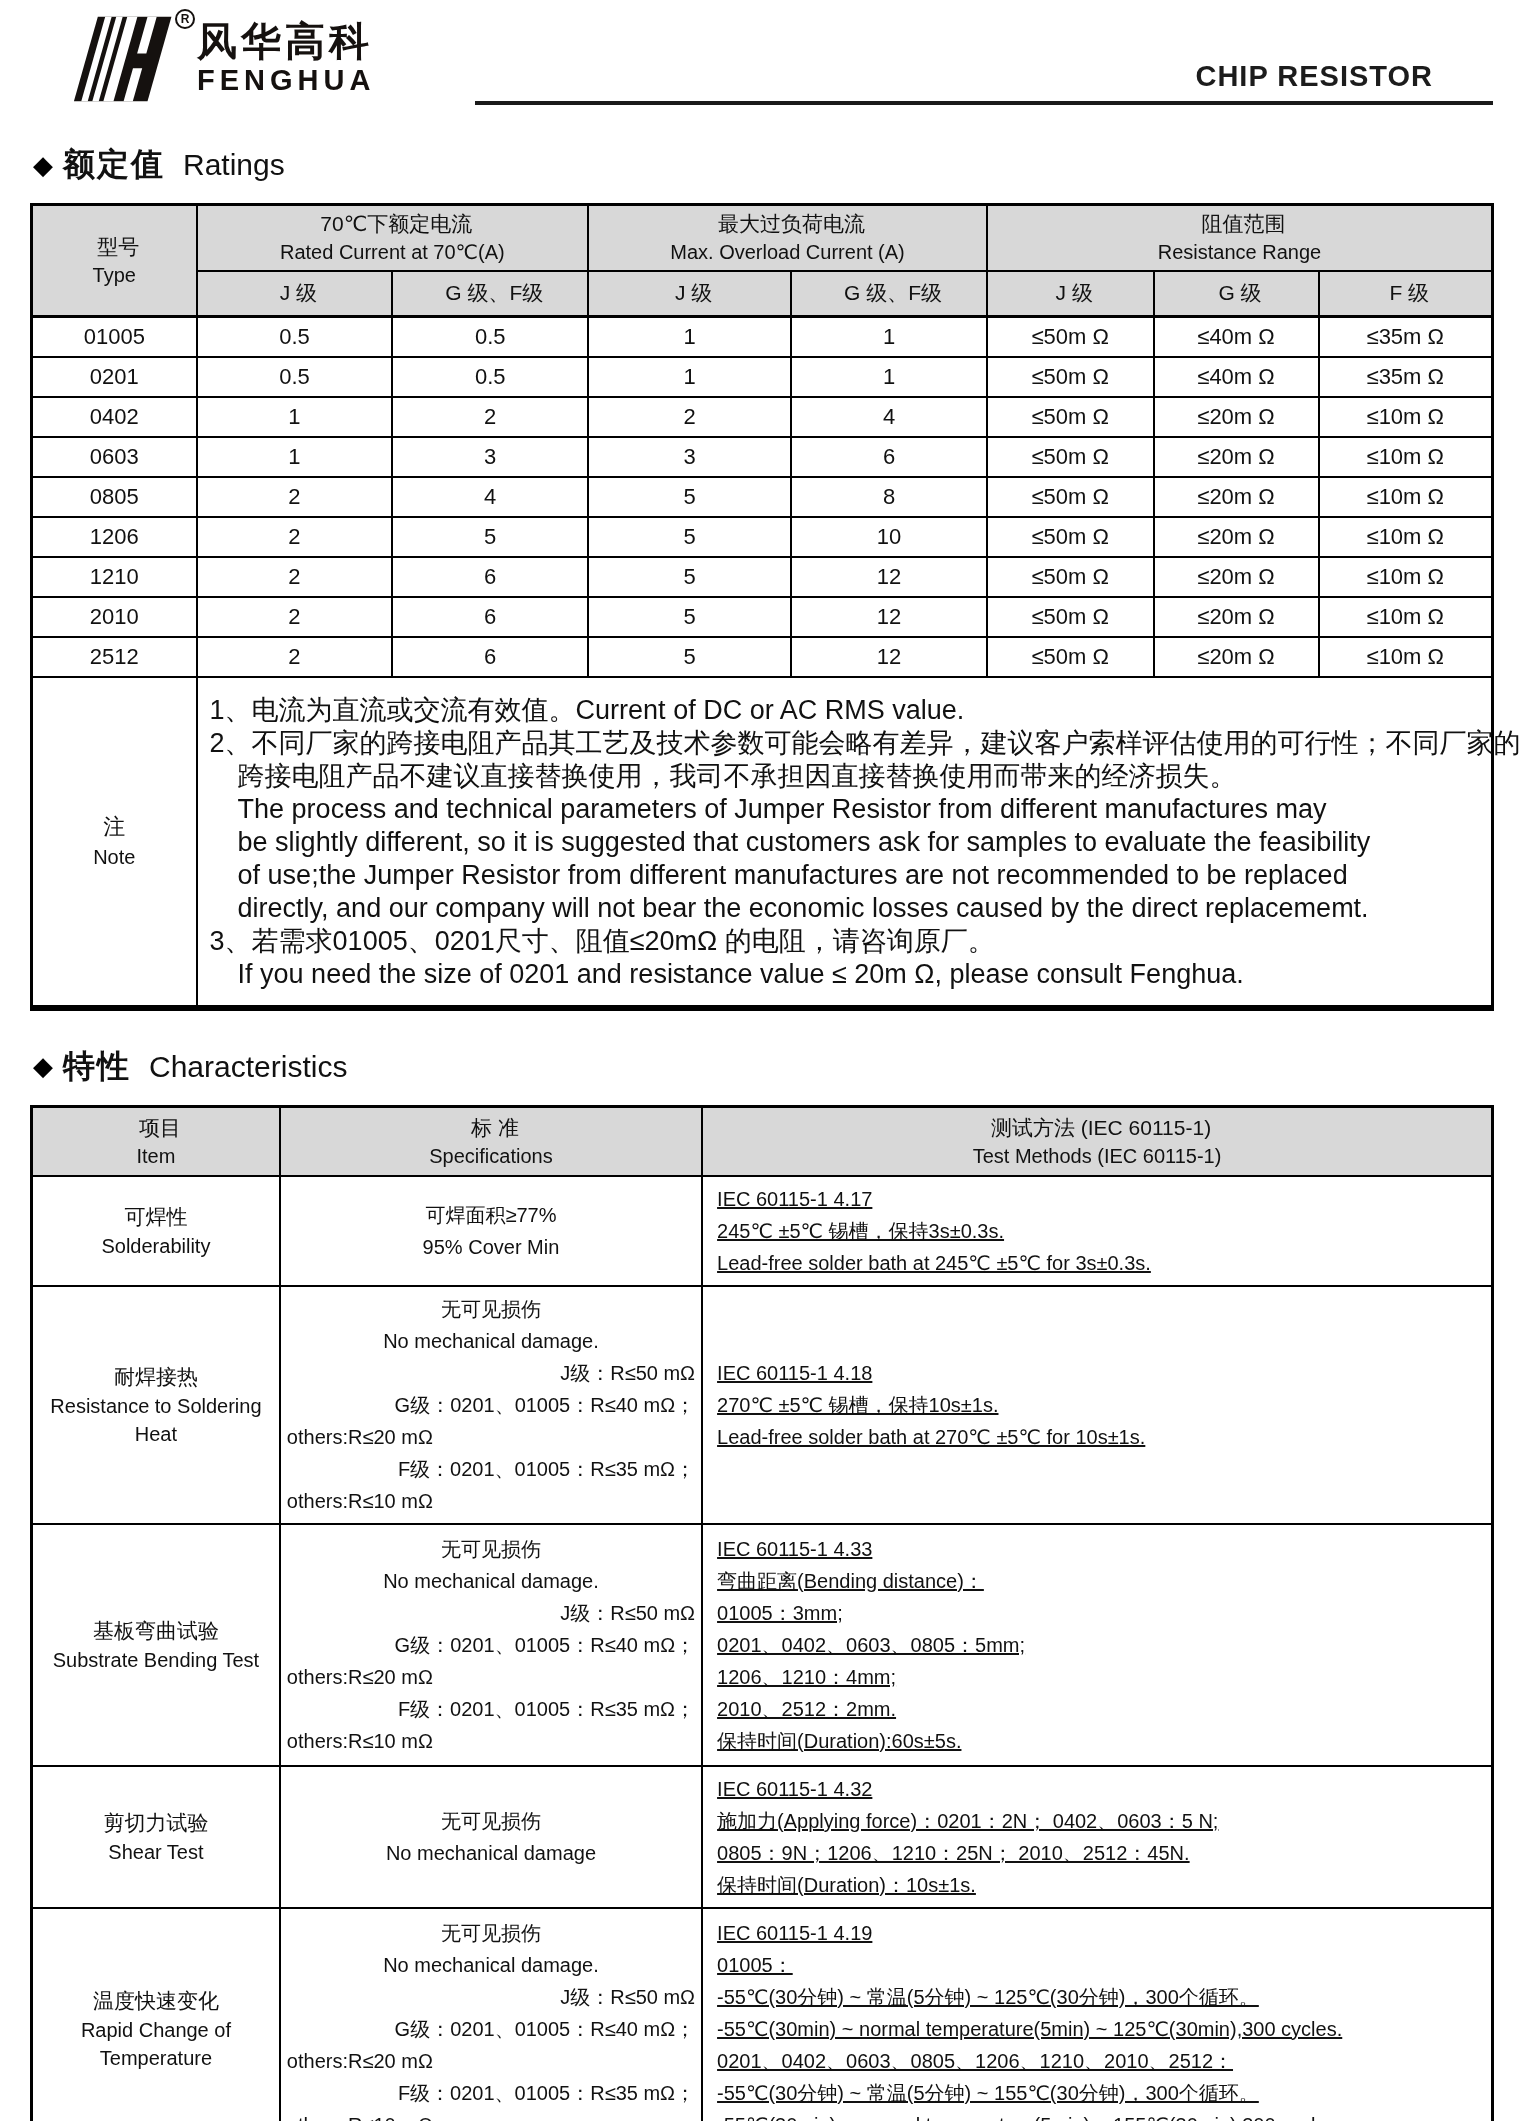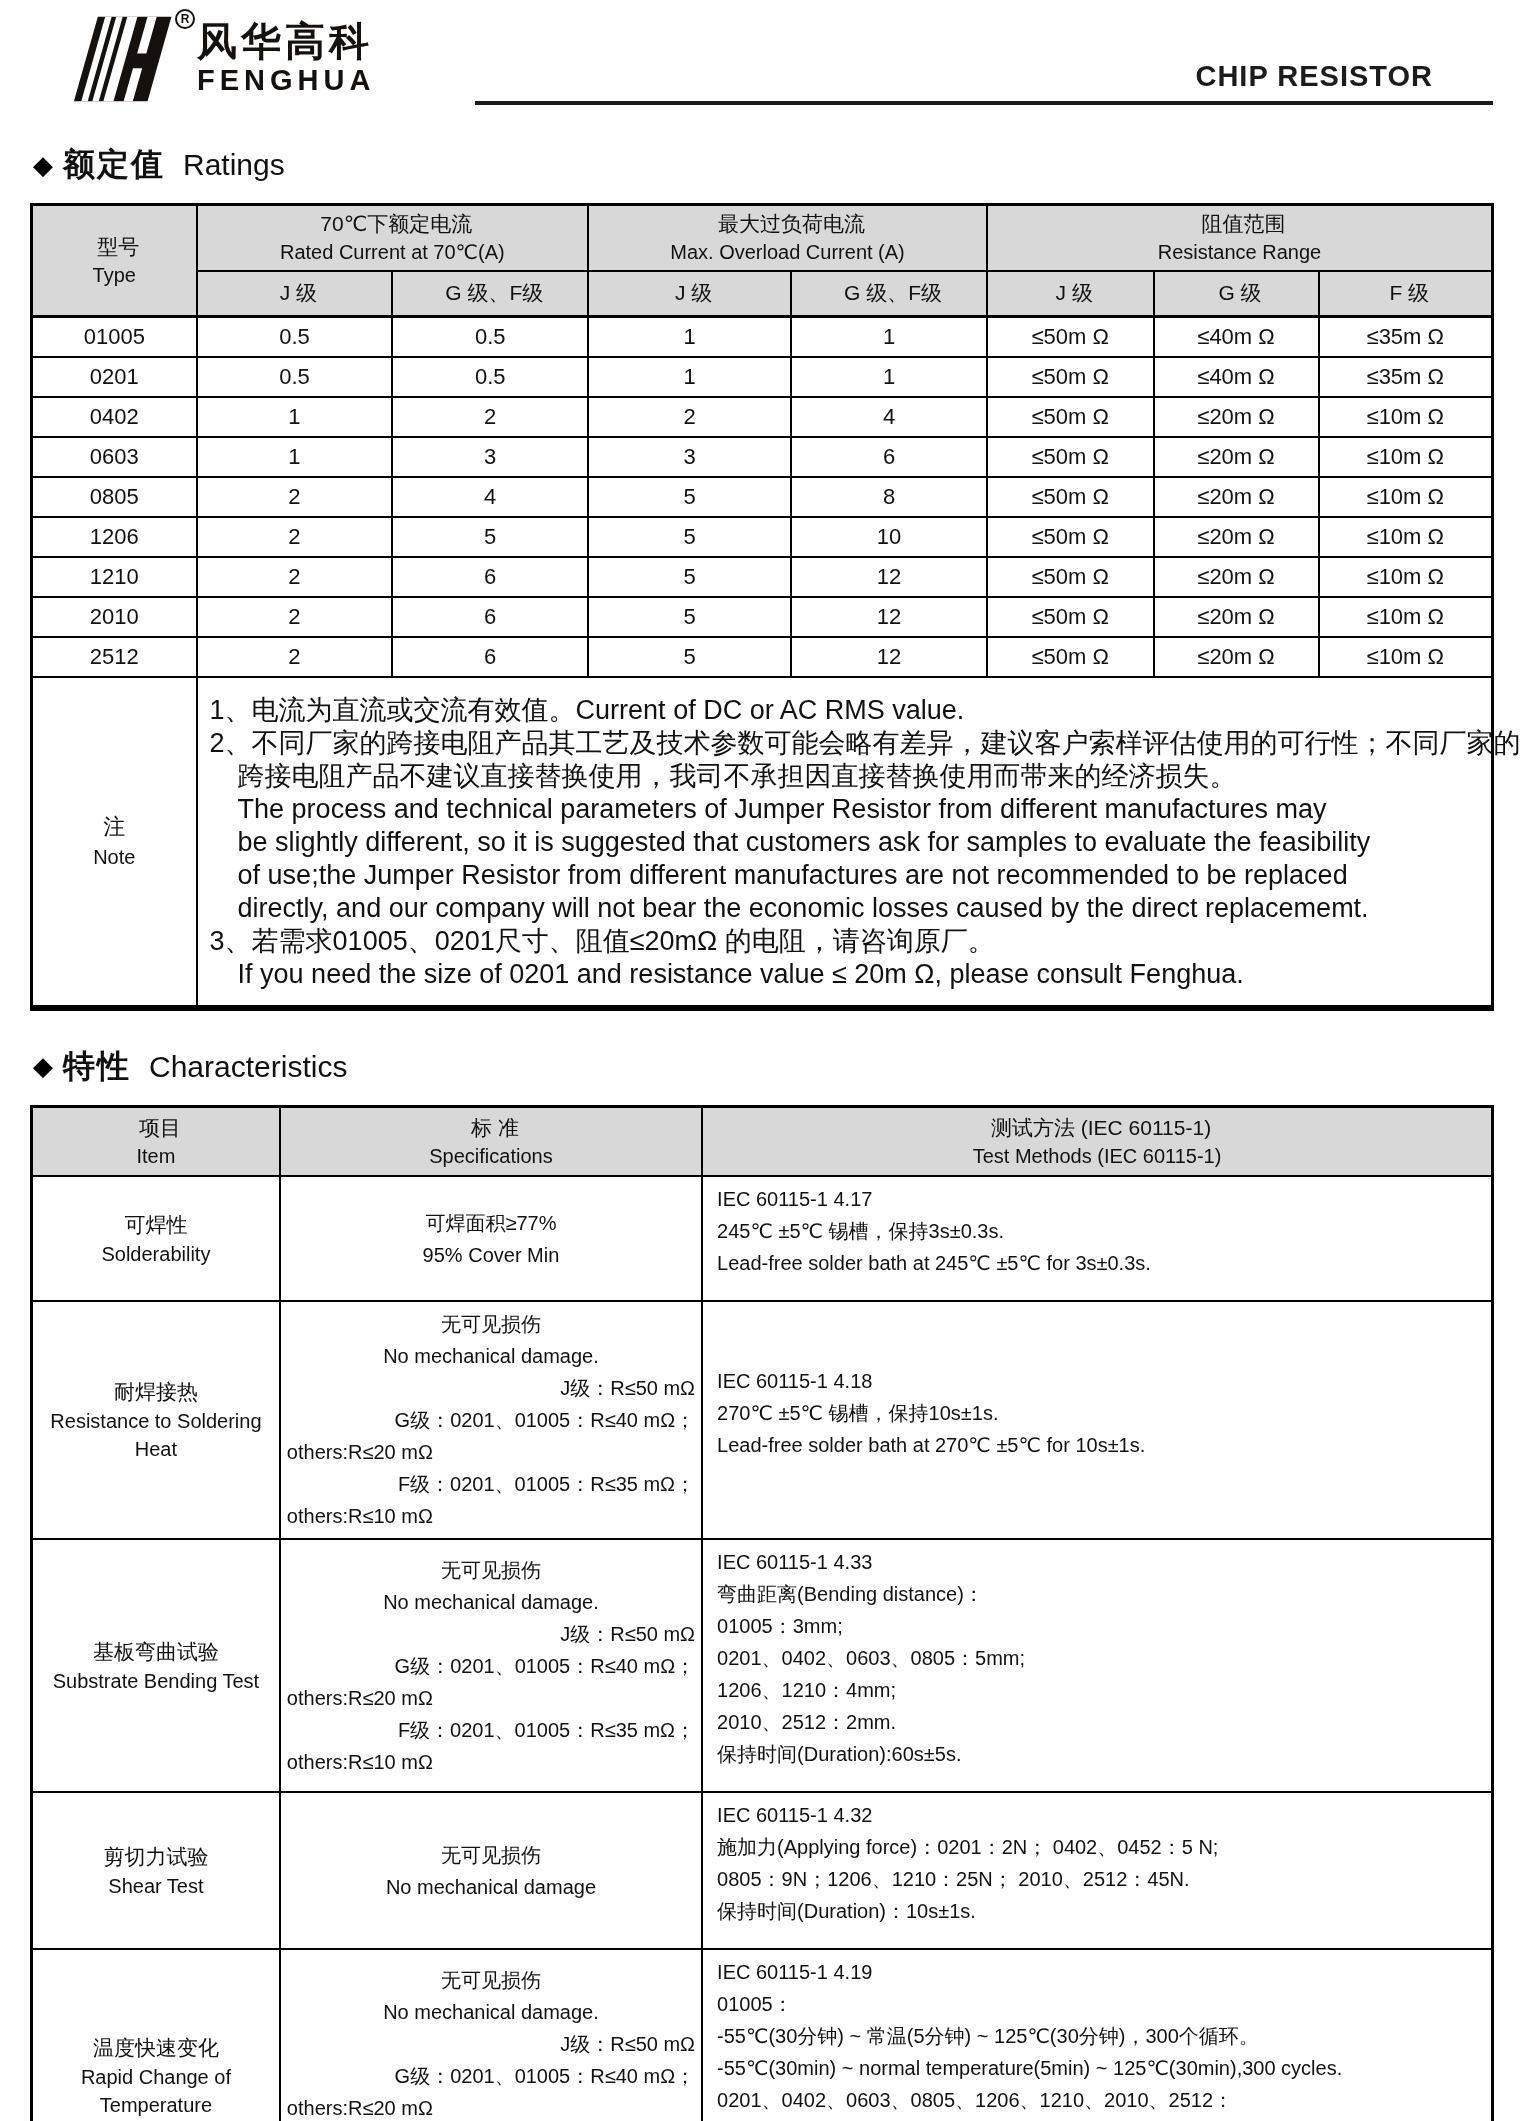--- a/index.html
+++ b/index.html
@@ -59,21 +59,21 @@
   .char-table tbody tr:nth-child(4){ height:130px; }
   .char-table tbody tr:nth-child(5){ height:245px; }
   .c-item { text-align:center; vertical-align:middle; padding:4px 8px; }
   .item-cn { font-size:21px; line-height:30px; }
   .item-en { font-size:20px; line-height:28px; }
   .c-spec { vertical-align:middle; padding:6px 6px; }
   .spec-line { font-size:20px; line-height:32px; }
   .al-center { text-align:center; }
   .al-left   { text-align:right; padding-left:14px; }
   .al-indent { text-align:left; }
-  .c-test { vertical-align:middle; text-align:left; padding:6px 6px 21px 14px; }
+  .c-test { vertical-align:middle; text-align:left; padding:6px 6px 6px 14px;text-decoration:underline; }
   .test-line { font-size:20px; line-height:32px; white-space:nowrap; }
 </style>
 </head>
 <body>
 
 <div class="page">
 
   <div class="hdr">
     <div class="logo-wrap">
       <div class="logo-mark">
@@ -350,21 +350,21 @@
           <td class="c-item">
             <div class="item-cn">剪切力试验</div>
             <div class="item-en">Shear Test</div>
           </td>
           <td class="c-spec">
             <div class="spec-line al-center">无可见损伤</div>
             <div class="spec-line al-center">No mechanical damage</div>
           </td>
           <td class="c-test">
             <div class="test-line">IEC 60115-1 4.32</div>
-            <div class="test-line">施加力(Applying force)：0201：2N；  0402、0452：5 N;</div>
+            <div class="test-line">施加力(Applying force)：0201：2N；  0402、0603：5 N;</div>
             <div class="test-line">0805：9N；1206、1210：25N；  2010、2512：45N.</div>
             <div class="test-line">保持时间(Duration)：10s±1s.</div>
           </td>
         </tr>
         <tr>
           <td class="c-item">
             <div class="item-cn">温度快速变化</div>
             <div class="item-en">Rapid Change of Temperature</div>
           </td>
           <td class="c-spec">

